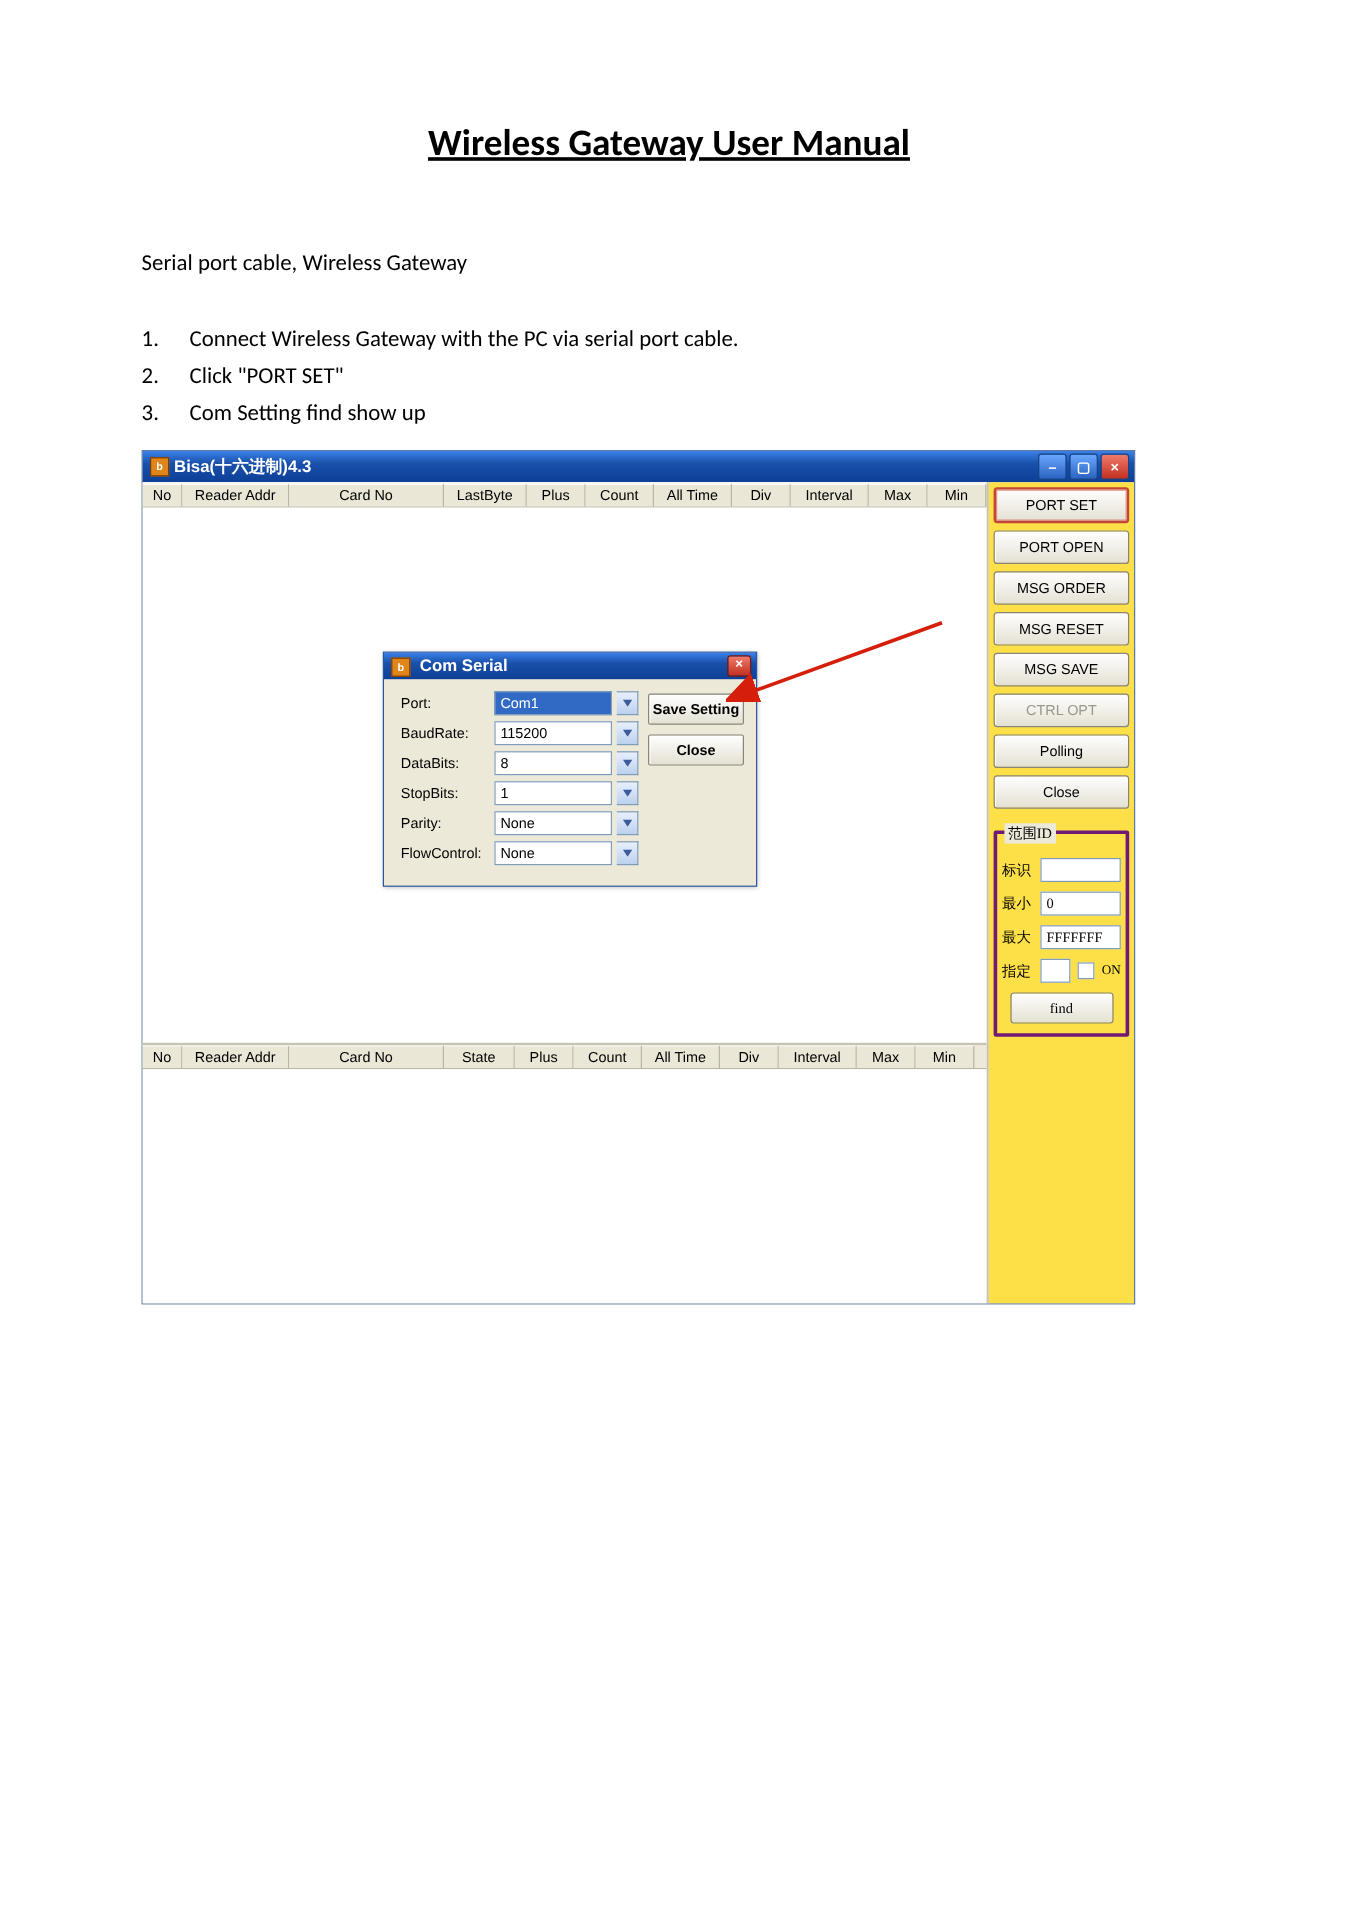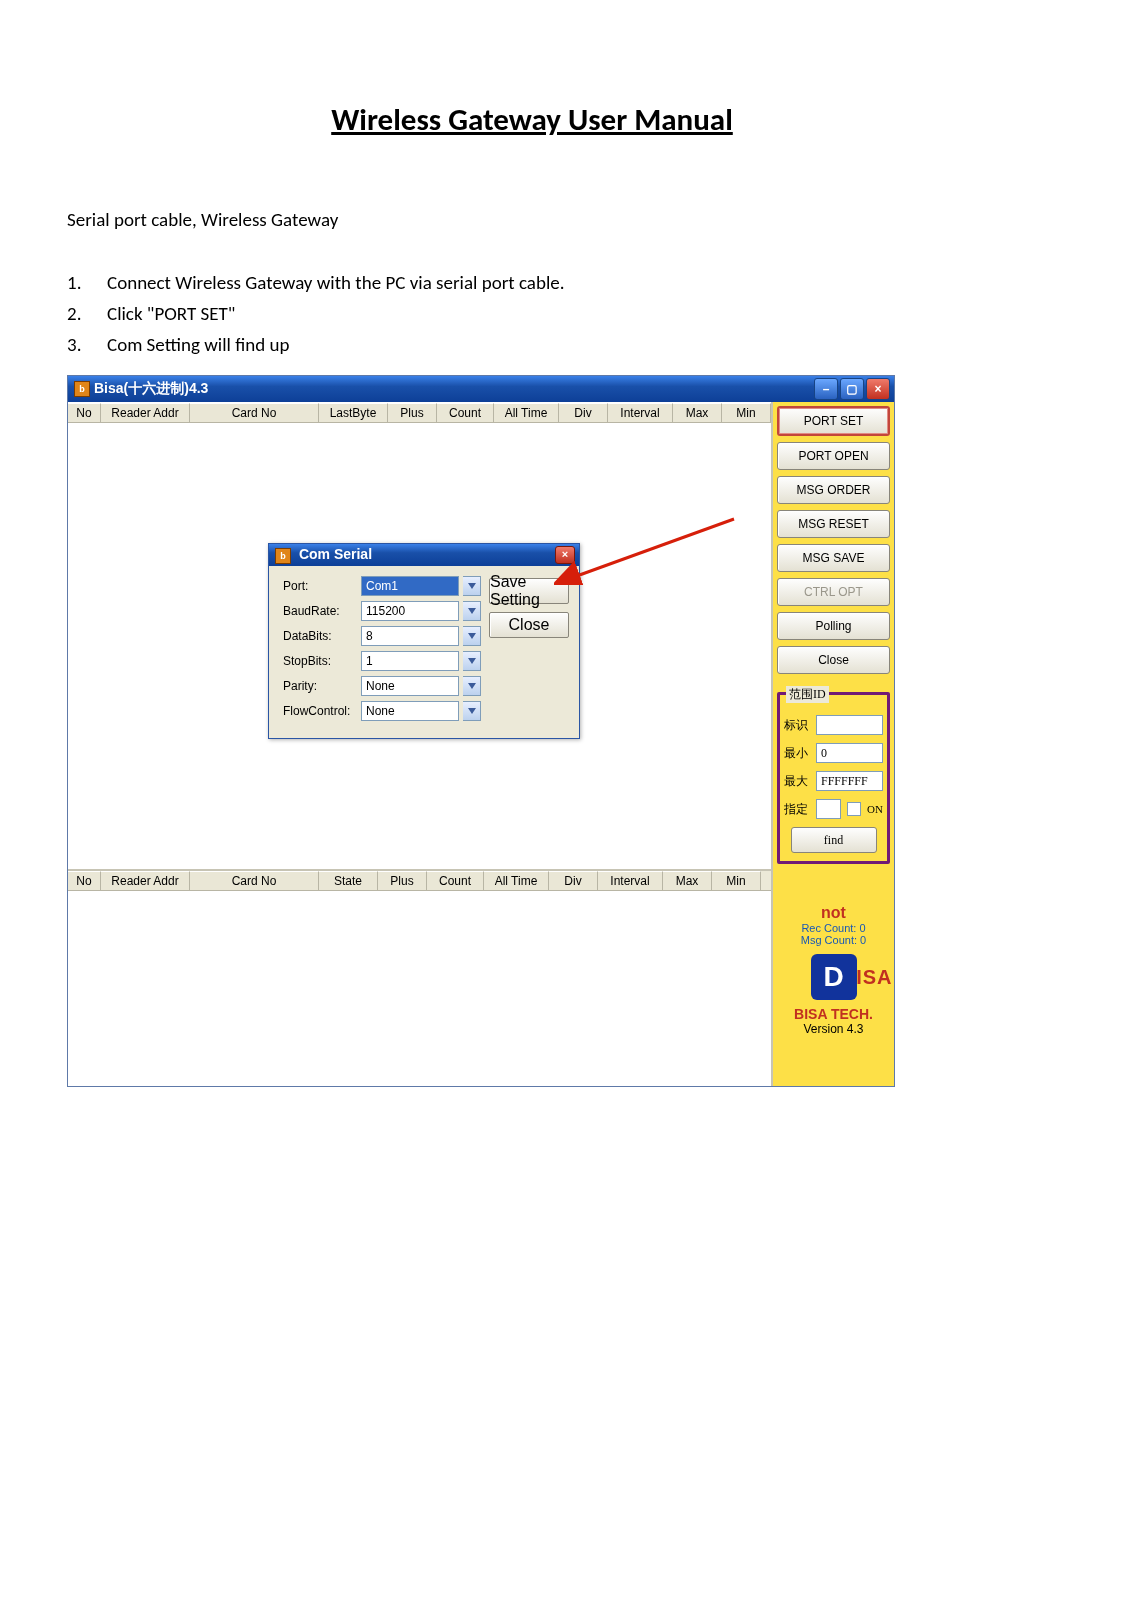--- a/index.html
+++ b/index.html
@@ -4,21 +4,21 @@
 <style>
   body {
     margin: 0;
     padding: 0;
     background: #fff;
     font-family: Calibri, Arial, sans-serif;
     width: 1132px;
     color: #000;
   }
   .page {
-    padding: 100px 135px 80px 67px;
+    padding: 100px 135px 80px 118px;
   }
   .doc-title {
     text-align: center;
     font-size: 31px;
     font-weight: bold;
     text-decoration: underline;
     margin-bottom: 70px;
   }
   .equipment-label {
     font-size: 20px;
@@ -174,22 +174,23 @@
   .com-inp.sel { background:#316ac5; color:#fff;}
   .com-dd {
     width:17px; height:18px; border:1px solid #7f9db9; border-left:none;
     background:linear-gradient(#e7efff,#bcd1ee);
     display:flex; align-items:center; justify-content:center;
   }
   .com-dd svg { width:8px; height:6px;}
   .com-col-right { width:96px; display:flex; flex-direction:column; gap:8px; padding-top:2px;}
   .winbtn {
     height:24px; border:1px solid #88857a; background:linear-gradient(#fefefe,#e4e1d3);
-    border-radius:2px; font-size:16px; display:flex; align-items:center; justify-content:center;
+    border-radius:2px; font-size:12px; display:flex; align-items:center; justify-content:center;
     box-shadow: inset 1px 1px 0 #fff;
+    font-weight: bold;
   }
 
   
   .red-arrow {
     position:absolute;
     left: 486px; top: 92px;
   }
 
   
   .side-btn {
@@ -264,21 +265,21 @@
     <li>
         <span class="num">1.</span>
         <span>Connect Wireless Gateway with the PC via serial port cable.</span>
       </li>
     <li>
         <span class="num">2.</span>
         <span>Click "PORT SET"</span>
       </li>
     <li>
         <span class="num">3.</span>
-        <span>Com Setting will find up</span>
+        <span>Com Setting find show up</span>
       </li>
   </ol>
 
   <div class="app-window">
     <div class="titlebar">
       <div class="tb-left">
         <span class="tb-ico">b</span>
         <span>Bisa(十六进制)4.3</span>
       </div>
       <div class="titlebar-controls">
@@ -430,26 +431,16 @@
           </div>
           <div class="rg-row">
             <span class="rg-lab">指定</span>
             <span class="rg-inp" style="flex:1"></span>
             <span class="rg-cb"></span>
             <span class="rg-on">ON</span>
           </div>
           <div class="find-btn">find</div>
         </div>
 
-        <div class="status-box">
-          <div class="not-lbl">not</div>
-          <div class="ct-line">Rec Count: 0</div>
-          <div class="ct-line">Msg Count: 0</div>
-          <div class="logo-box">
-            <div class="logo-d">D<span class="logo-isa">ISA</span></div>
-          </div>
-          <div class="brand">BISA TECH.</div>
-          <div class="ver">Version 4.3</div>
-        </div>
       </div>
     </div>
   </div>
 </div>
 
 </body></html>

